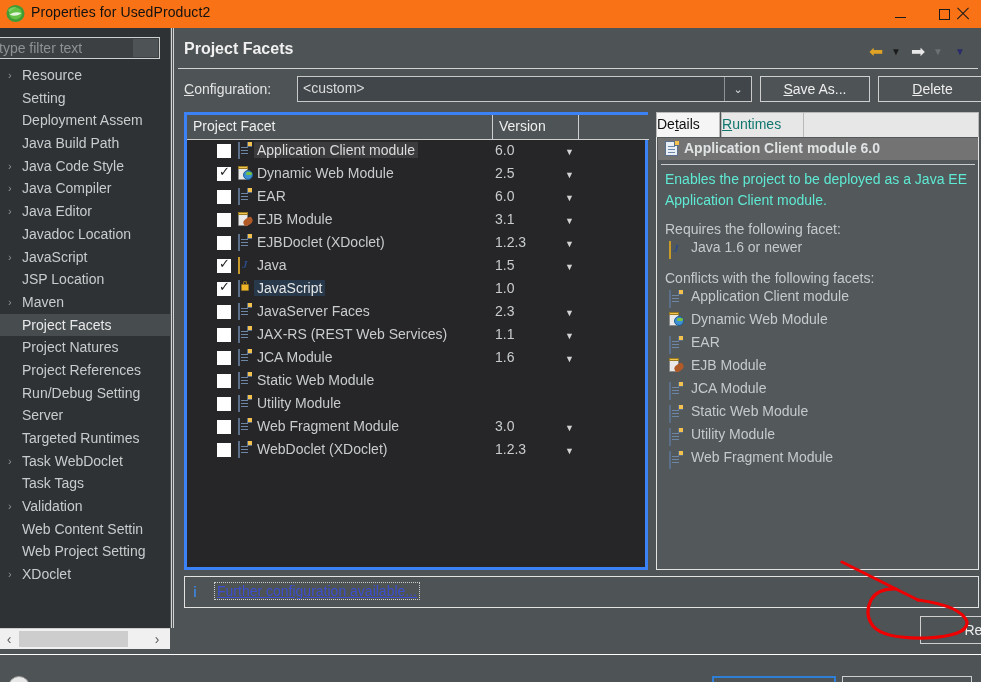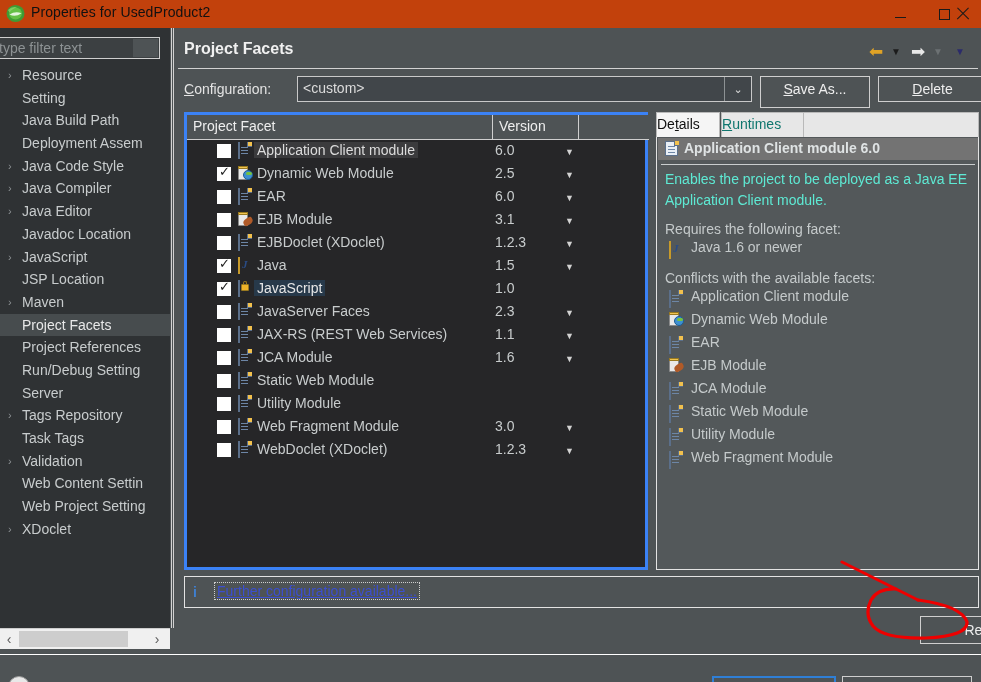--- a/index.html
+++ b/index.html
@@ -9,21 +9,21 @@
     font-size:13px;
     background:#4e5355;
     color:#d6d6d6;
     -webkit-font-smoothing:antialiased;
   }
   .app{position:relative;width:981px;height:682px;}
 
   
   .titlebar{
     position:absolute;left:0;top:0;width:981px;height:28px;
-    background:#c2410c;color:#000000;
+    background:#f97316;color:#000000;
   }
   .titlebar .tb-icon{
     position:absolute;left:6px;top:4px;width:19px;height:19px;
   }
   .titlebar .tb-title{
     position:absolute;left:31px;top:4px;
     font-size:14px;color:#111;letter-spacing:.1px;
   }
   .wbtn{
     position:absolute;top:0;height:28px;width:44px;
@@ -119,21 +119,21 @@
   }
   .cfgcombo .val{position:absolute;left:5px;top:3px;font-size:14px;color:#dcdcdc;}
   .cfgcombo .cv{
     position:absolute;right:0;top:0;width:26px;height:24px;line-height:24px;text-align:center;
     font-size:11px;color:#dcdcdc;border-left:1px solid #8d9294;
   }
   .btn{
     position:absolute;border:1px solid #cfcfcf;background:#4e5355;box-sizing:border-box;
     color:#eeeeee;font-size:14px;text-align:center;
   }
-  .btn.saveas{left:576px;top:0;width:110px;height:32px;line-height:24px;text-align:center;}
+  .btn.saveas{left:576px;top:0;width:110px;height:26px;line-height:24px;text-align:center;}
   .btn.delete{left:694px;top:0;width:109px;height:26px;line-height:24px;}
 
   
   .facettable{
     position:absolute;left:8px;top:84px;width:464px;height:458px;
     border:3px solid #3b82f6;background:#262628;box-sizing:border-box;
   }
   .fhead{position:absolute;left:0;top:0;width:462px;height:24px;background:#4e5355;}
   .fhead .c1{position:absolute;left:0;top:0;width:305px;height:24px;border-right:1px solid #cfcfcf;}
   .fhead .c2{position:absolute;left:306px;top:0;width:85px;height:24px;border-right:1px solid #cfcfcf;}
@@ -276,34 +276,36 @@
   <div class="dlgbody">
 
     <div class="leftcol">
       <div class="filterbox">
         <div class="ph">type filter text</div>
         <div class="clr"></div>
       </div>
       <div class="tree" id="tree">
           <div class="tnode"><span class="arw">›</span><span class="lbl">Resource</span></div>
           <div class="tnode"><span class="lbl">Setting</span></div>
+          <div class="tnode"><span class="lbl">Deployment Assem</span></div>
           <div class="tnode"><span class="lbl">Java Build Path</span></div>
-          <div class="tnode"><span class="lbl">Deployment Assem</span></div>
           <div class="tnode"><span class="arw">›</span><span class="lbl">Java Code Style</span></div>
           <div class="tnode"><span class="arw">›</span><span class="lbl">Java Compiler</span></div>
           <div class="tnode"><span class="arw">›</span><span class="lbl">Java Editor</span></div>
           <div class="tnode"><span class="lbl">Javadoc Location</span></div>
           <div class="tnode"><span class="arw">›</span><span class="lbl">JavaScript</span></div>
           <div class="tnode"><span class="lbl">JSP Location</span></div>
           <div class="tnode"><span class="arw">›</span><span class="lbl">Maven</span></div>
           <div class="tnode sel"><span class="lbl">Project Facets</span></div>
+          <div class="tnode"><span class="lbl">Project Natures</span></div>
           <div class="tnode"><span class="lbl">Project References</span></div>
           <div class="tnode"><span class="lbl">Run/Debug Setting</span></div>
           <div class="tnode"><span class="lbl">Server</span></div>
-          <div class="tnode"><span class="arw">›</span><span class="lbl">Tags Repository</span></div>
+          <div class="tnode"><span class="lbl">Targeted Runtimes</span></div>
+          <div class="tnode"><span class="arw">›</span><span class="lbl">Task WebDoclet</span></div>
           <div class="tnode"><span class="lbl">Task Tags</span></div>
           <div class="tnode"><span class="arw">›</span><span class="lbl">Validation</span></div>
           <div class="tnode"><span class="lbl">Web Content Settin</span></div>
           <div class="tnode"><span class="lbl">Web Project Setting</span></div>
           <div class="tnode"><span class="arw">›</span><span class="lbl">XDoclet</span></div>
         </div>
     </div>
 
     <div class="hscroll">
       <div class="arrL">‹</div>
@@ -467,21 +469,21 @@
               </div>
             <div class="t">Application Client module 6.0</div>
           </div>
           <div class="dethdr-line"></div>
           <div class="detbody">
             <div class="dtext">Enables the project to be deployed as a Java EE Application Client module.</div>
             <div class="dsection">Requires the following facet:</div>
             <div id="requires-list">
                 <div class="ditem"><span class="ic"><span class="ic-java"><i class="j">J</i></span></span><span>Java 1.6 or newer</span></div>
               </div>
-            <div class="dsection">Conflicts with the available facets:</div>
+            <div class="dsection">Conflicts with the following facets:</div>
             <div id="conflicts-list">
                 <div class="ditem"><span class="ic"><span class="ic-doc"></span></span><span>Application Client module</span></div>
                 <div class="ditem"><span class="ic"><span class="ic-web"><i class="jar"></i><i class="lid"></i><i class="globe"></i></span></span><span>Dynamic Web Module</span></div>
                 <div class="ditem"><span class="ic"><span class="ic-doc"></span></span><span>EAR</span></div>
                 <div class="ditem"><span class="ic"><span class="ic-ejb"><i class="jar"></i><i class="lid"></i><i class="bean"></i></span></span><span>EJB Module</span></div>
                 <div class="ditem"><span class="ic"><span class="ic-doc"></span></span><span>JCA Module</span></div>
                 <div class="ditem"><span class="ic"><span class="ic-doc"></span></span><span>Static Web Module</span></div>
                 <div class="ditem"><span class="ic"><span class="ic-doc"></span></span><span>Utility Module</span></div>
                 <div class="ditem"><span class="ic"><span class="ic-doc"></span></span><span>Web Fragment Module</span></div>
               </div>

